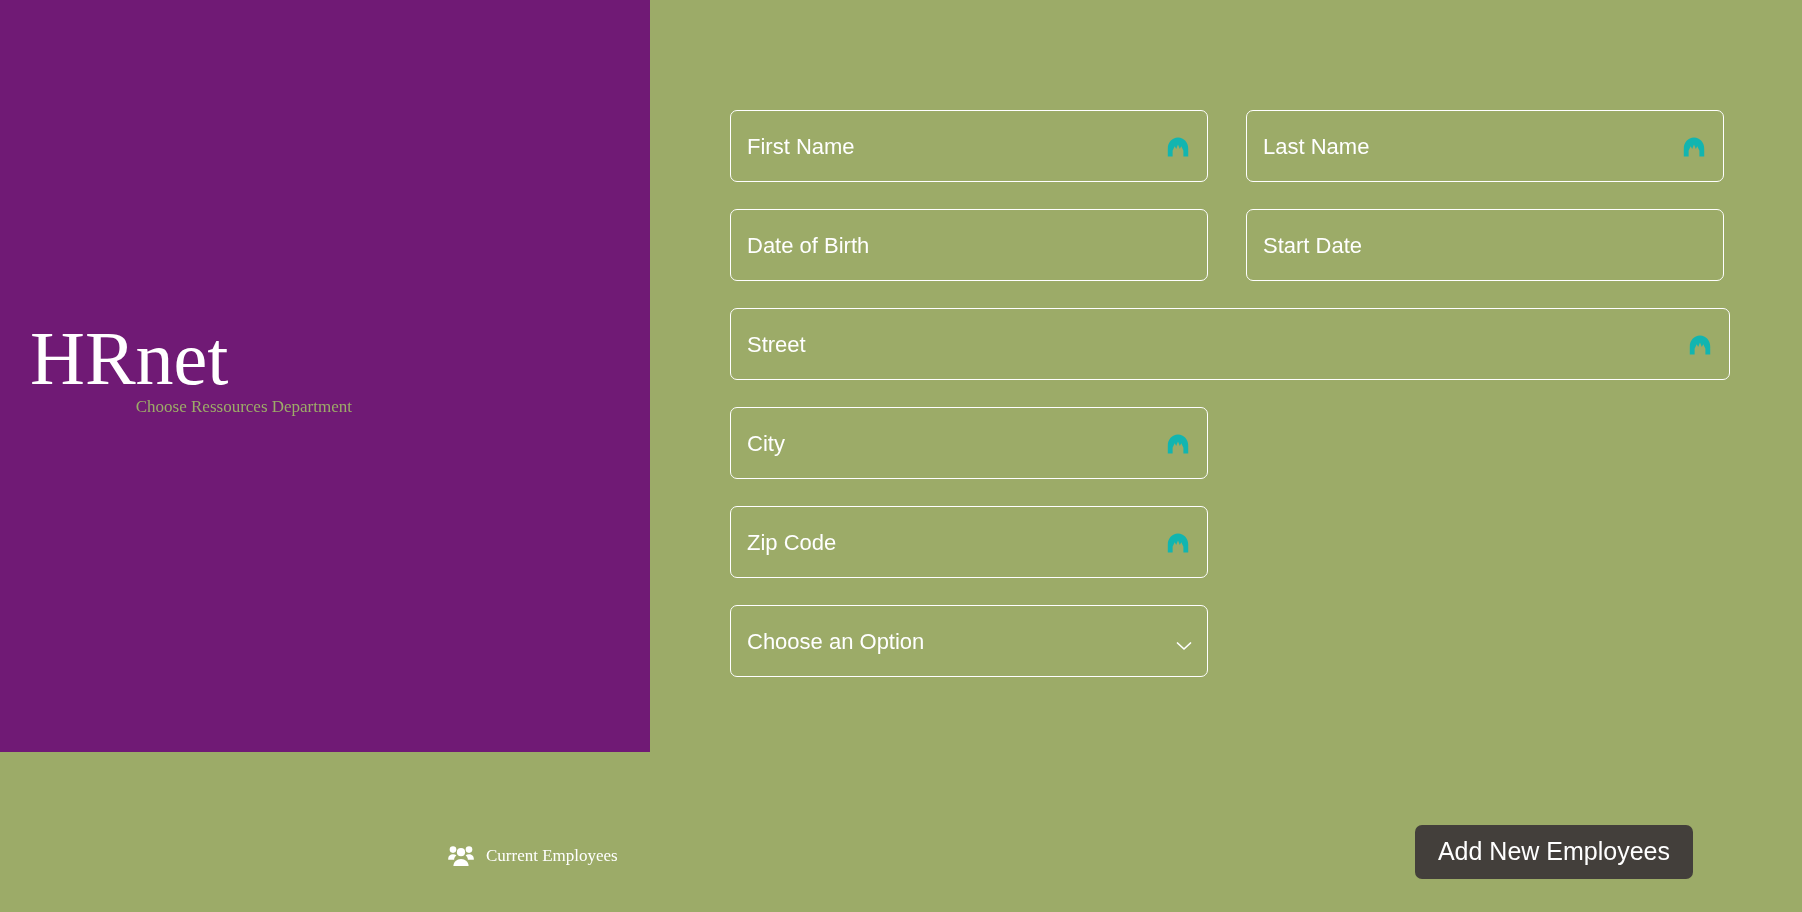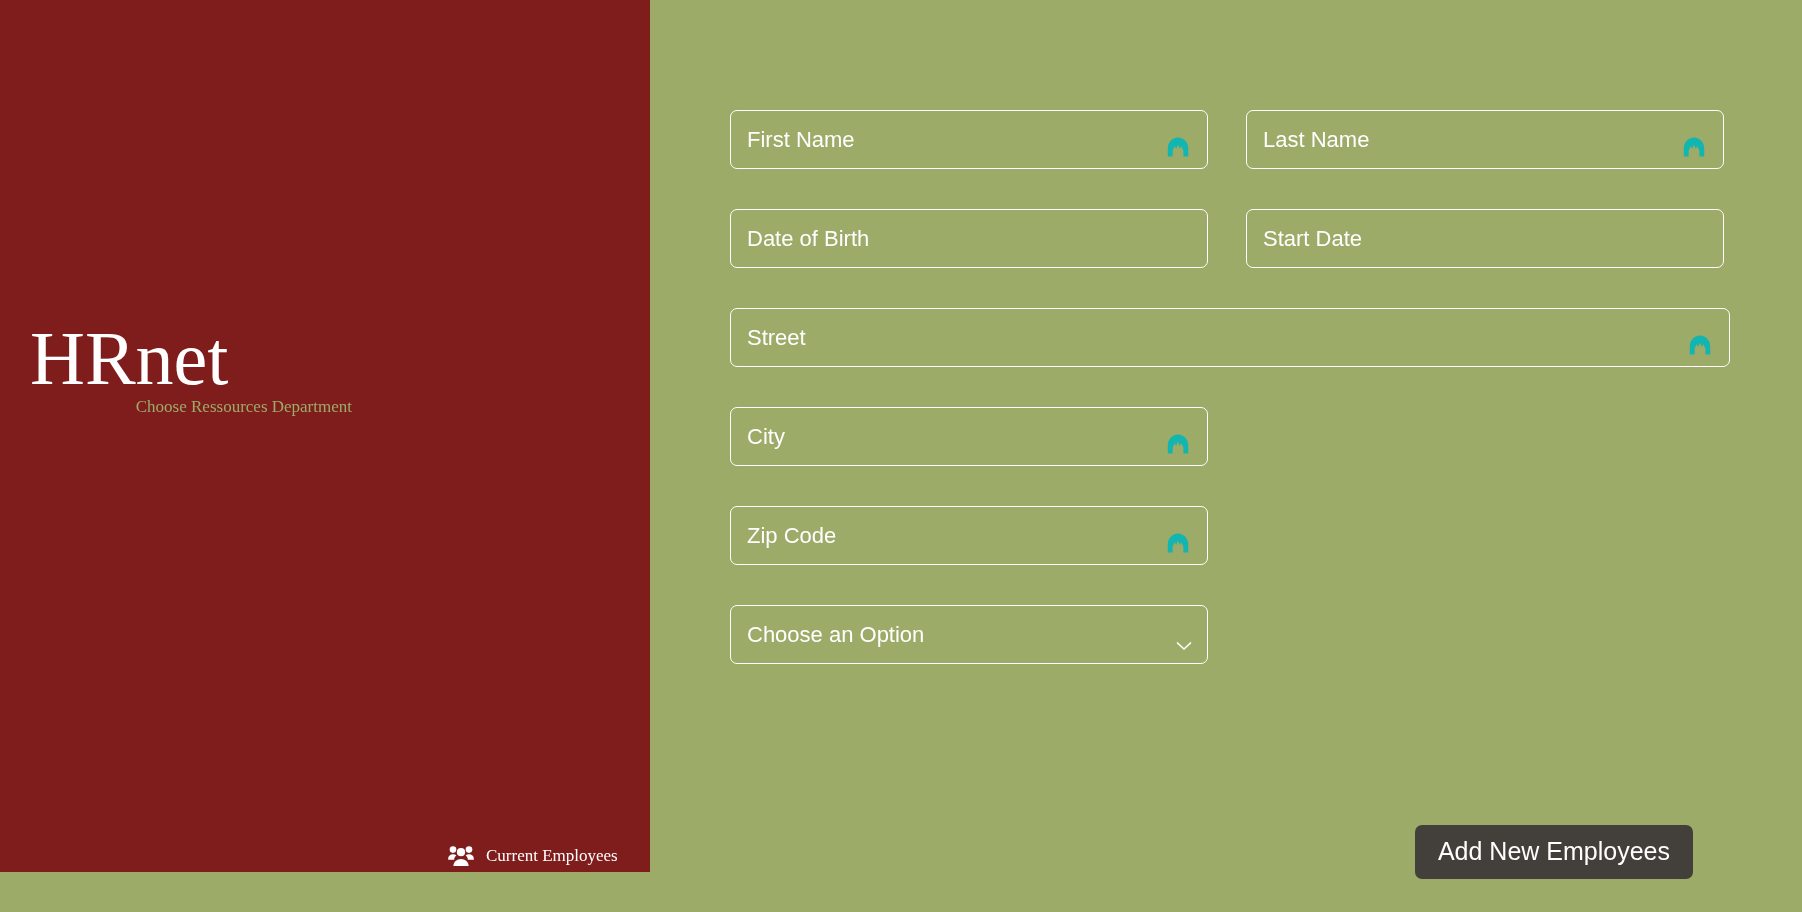--- a/index.html
+++ b/index.html
@@ -17,22 +17,22 @@
 
   .app {
     display: flex;
     width: 1802px;
     height: 912px;
   }
 
   
   .sidebar {
     width: 650px;
-    height: 872px;
-    background: #7f1d1d;
+    height: 752px;
+    background: #701a75;
     flex: 0 0 650px;
     position: relative;
   }
 
   .brand {
     position: absolute;
     left: 0;
     top: 318px;
     width: 400px;
   }
@@ -109,21 +109,21 @@
     flex: 0 0 478px;
     height: 73px;
   }
 
   .field.full {
     flex: 1 1 100%;
   }
 
   .field-control {
     width: 100%;
-    height: 59px;
+    height: 72px;
     background: transparent;
     border: 1.6px solid #ffffff;
     border-radius: 7px;
     color: #ffffff;
     font-family: "Liberation Sans", sans-serif;
     font-size: 22px;
     line-height: 73px;
     padding: 0 24px 0 16px;
     outline: none;
     display: block;

